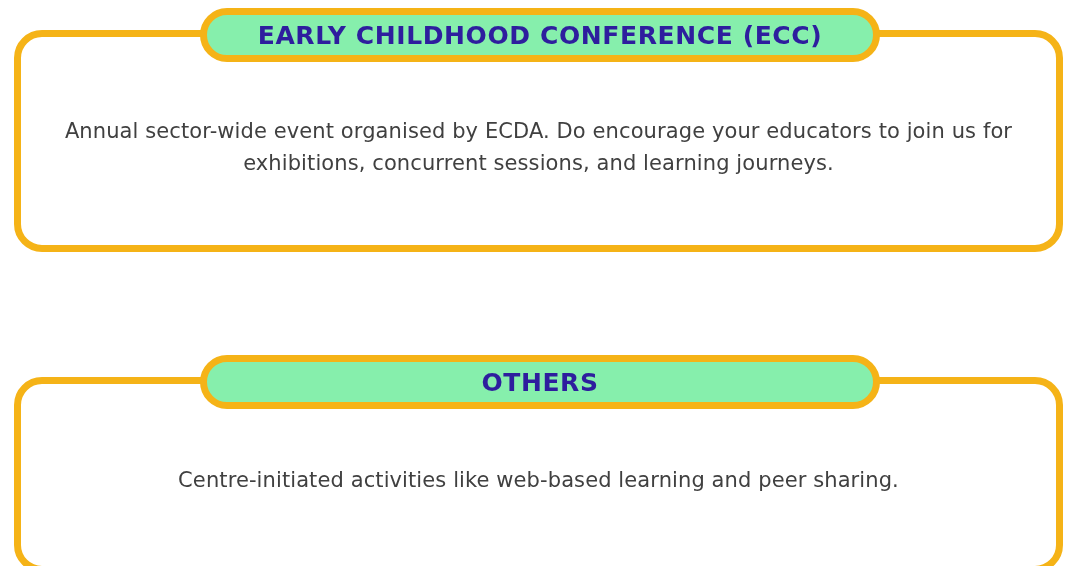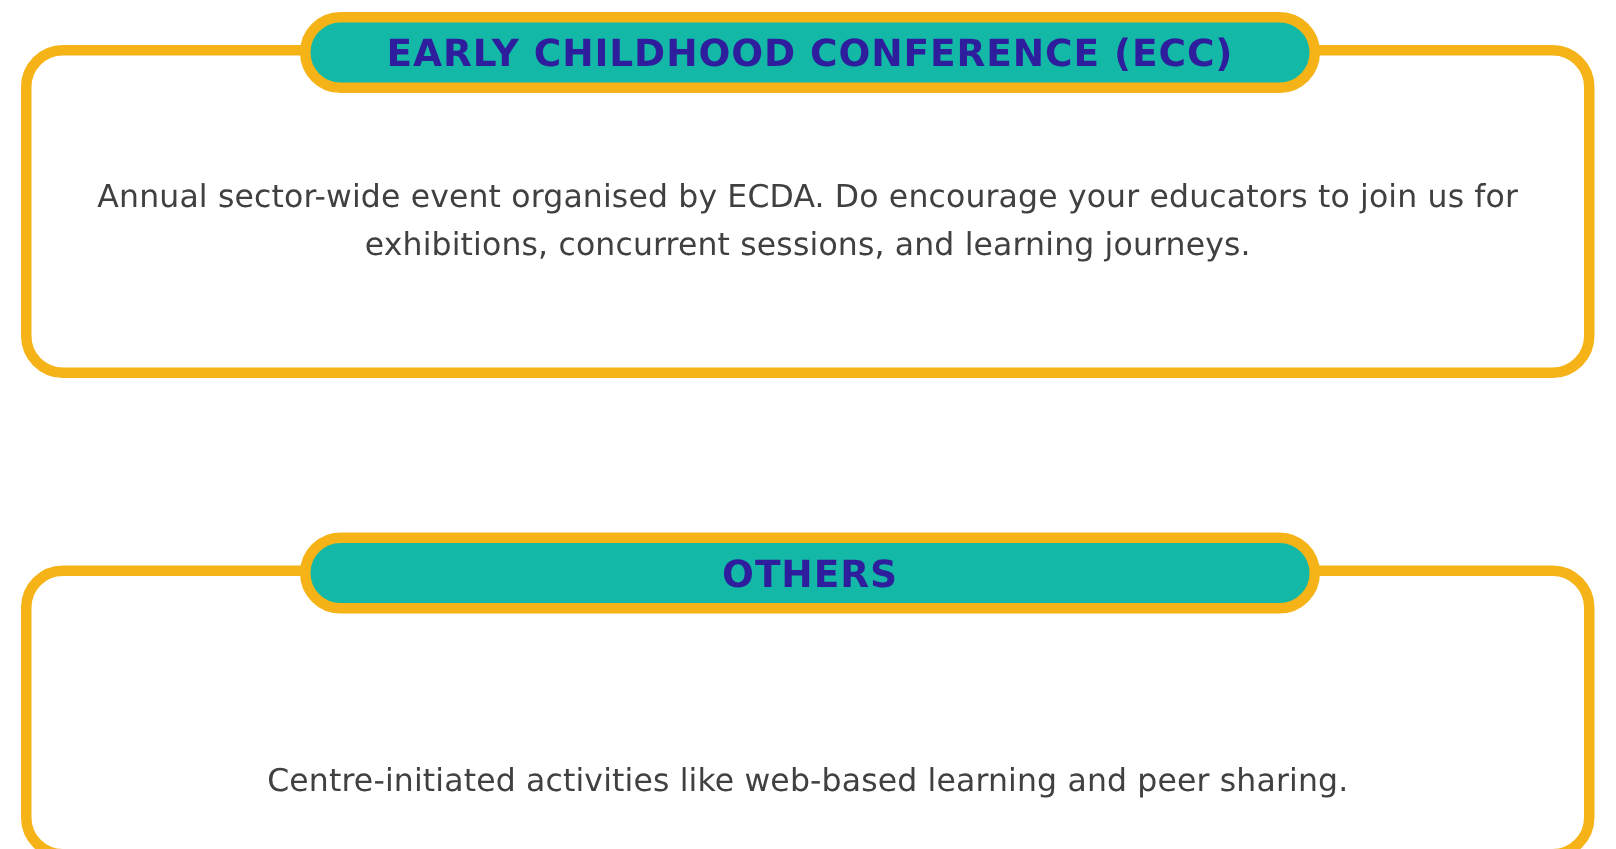--- a/index.html
+++ b/index.html
@@ -49,21 +49,21 @@
   
   .card-title-pill {
     position: absolute;
     left: 200px;
     top: 0px;
     width: 680px;
     height: 54px;
     box-sizing: border-box;
     border: 7px solid #f5b317;
     border-radius: 27px;
-    background: #14b8a6;
+    background: #86efac;
     display: flex;
     align-items: center;
     justify-content: center;
     z-index: 3;
   }
   .block-2 .card-title-pill {
     left: 200px;
     width: 680px;
   }
 
@@ -93,21 +93,20 @@
     right: 40px;
     top: 108px;
     text-align: center;
     color: #404040;
     font-size: 21px;
     line-height: 1.5;
     letter-spacing: 0.1px;
   }
   .block-2 .card-text {
     top: 110px;
-    margin-top: 40px;
   }
 </style>
 </head>
 <body>
 
 <div class="diagram">
 
   <div class="card-block block-1">
     <div class="card-body"></div>
     <div class="pill-mask"></div>

